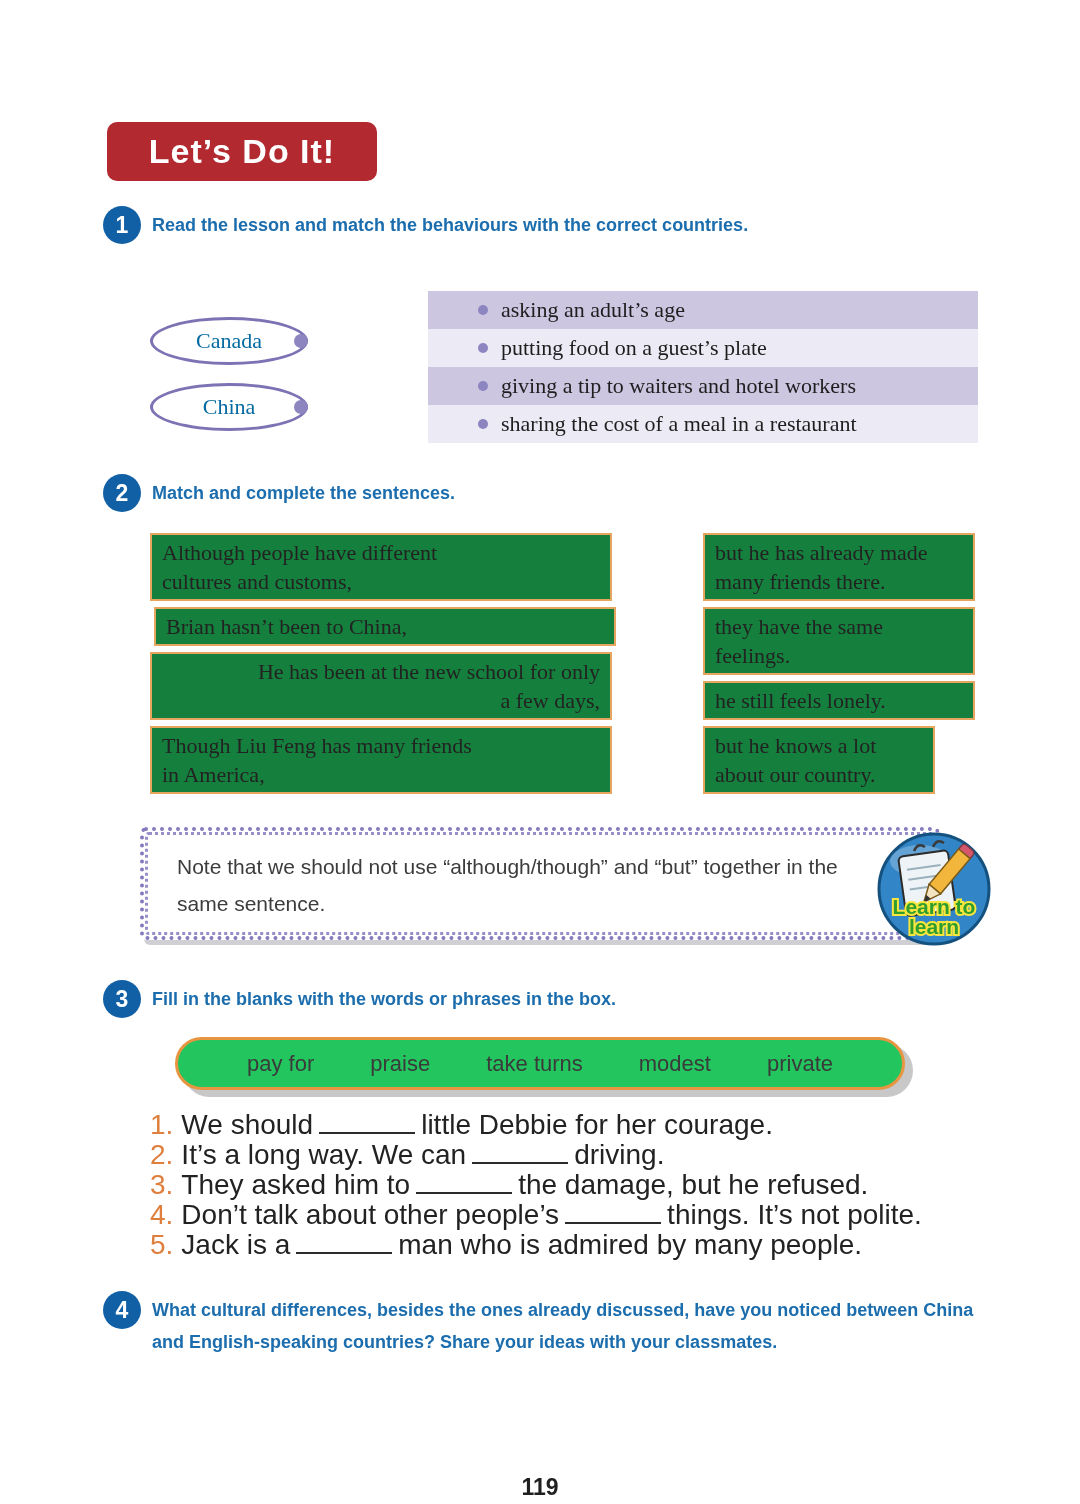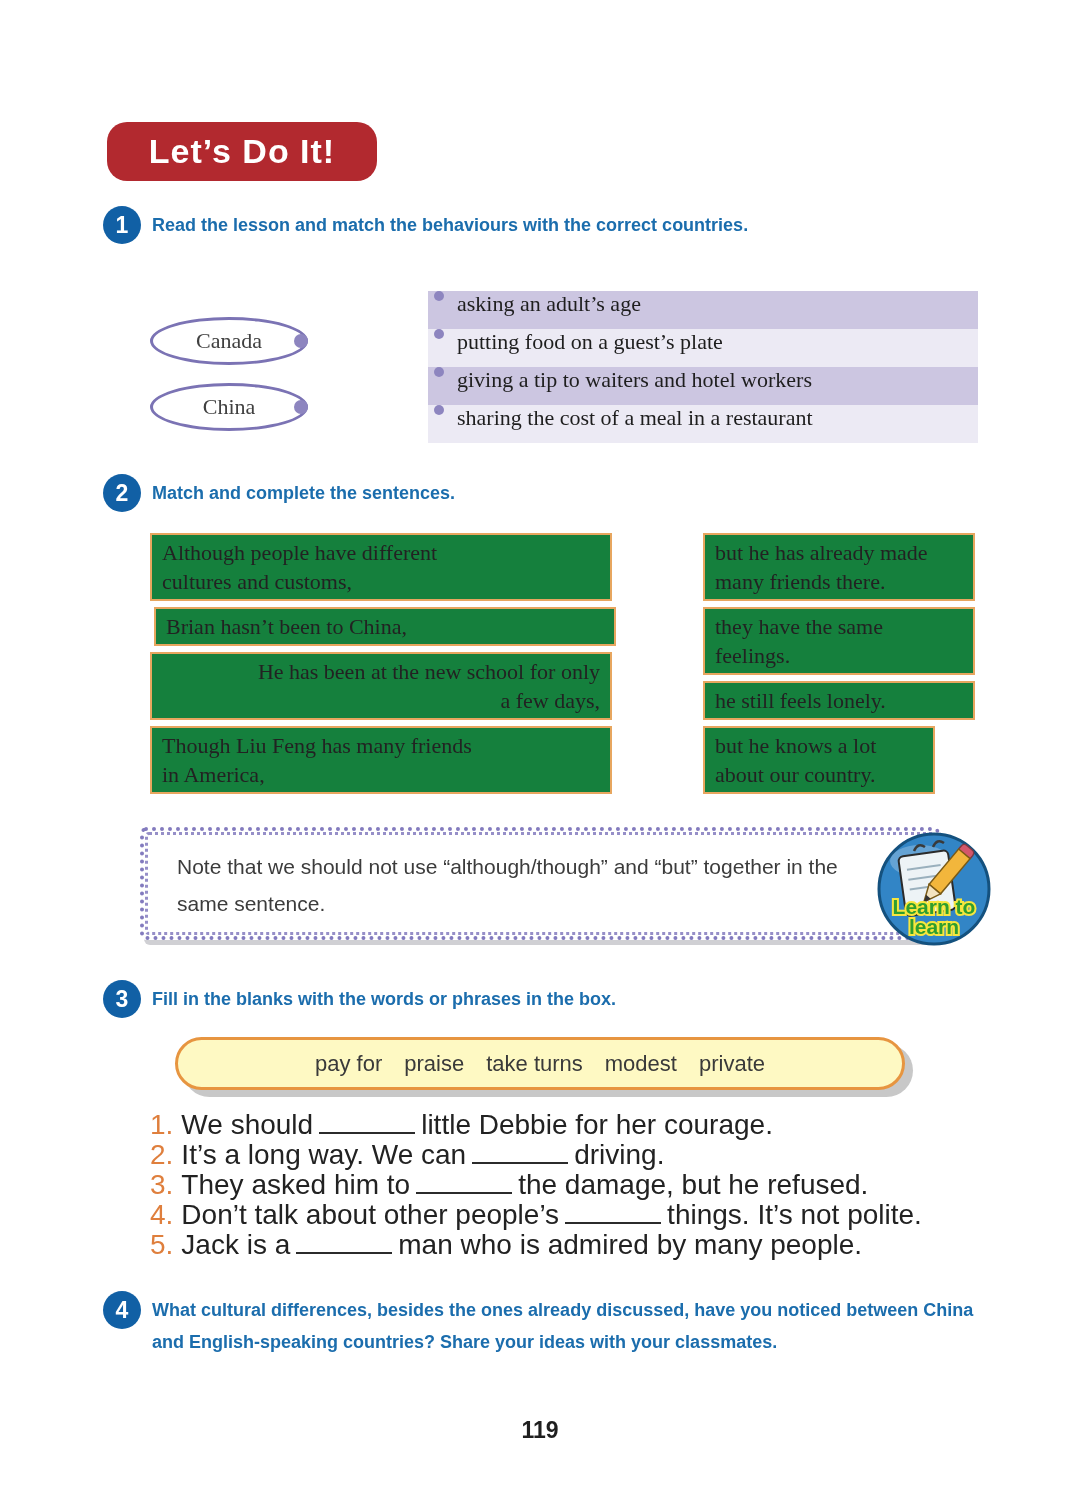--- a/index.html
+++ b/index.html
@@ -1,39 +1,39 @@
 <!DOCTYPE html>
 <html><head>
 <meta charset="utf-8">
 <style>
   * { margin:0; padding:0; box-sizing:border-box; }
   body { background:#ffffff; font-family:"Liberation Sans", sans-serif; }
   .page { position:relative; width:1080px; height:1504px; background:#ffffff; overflow:hidden; }
 
   
   .banner { position:absolute; left:107px; top:122px; width:270px; height:59px;
-    background:#B2292F; border-radius:20px; display:flex; align-items:center; justify-content:center; }
+    background:#B2292F; border-radius:10px; display:flex; align-items:center; justify-content:center; }
   .banner span { color:#ffffff; font-size:34px; font-weight:800; letter-spacing:1px; }
 
   
   .num-circle { position:absolute; width:38px; height:38px; border-radius:50%;
     background:#1160A5; color:#ffffff; font-size:23px; font-weight:bold;
     display:flex; align-items:center; justify-content:center; }
 
   .ex-title { position:absolute; color:#1B6DAD; font-size:18px; font-weight:bold; line-height:31px; }
 
   
   .oval { position:absolute; width:158px; height:48px; border:3px solid #7B73B4; border-radius:50%;
     background:#ffffff; display:flex; align-items:center; justify-content:center;
-    font-family:"Liberation Serif", serif; font-size:22px; color:#404040; }
+    font-family:"Liberation Serif", serif; font-size:22px; color:#0369a1; }
   .oval .dot { position:absolute; right:-3px; top:50%; transform:translateY(-50%);
     width:14px; height:14px; border-radius:50%; background:#8D85BF; }
 
   .behaviours { position:absolute; left:428px; top:291px; width:550px; }
-  .b-row { height:38px; display:flex; align-items:flex-start; }
+  .b-row { height:38px; display:flex; align-items:center;padding-left:44px; }
   .b-row:nth-child(odd) { background:#CCC6E1; }
   .b-row:nth-child(even) { background:#ECEAF4; }
   .b-bullet { width:10px; height:10px; border-radius:50%; background:#8D85BF; margin:0 13px 0 6px; flex:none; }
   .b-text { font-family:"Liberation Serif", serif; font-size:22px; color:#1e1e1e; }
 
   
   .clause { position:absolute; border:2px solid #E7A65F; background:#15803d;
     padding:3px 10px; font-family:"Liberation Serif", serif; font-size:22px; line-height:29px; color:#222222; }
   .clause .ln { white-space:nowrap; }
 
@@ -43,31 +43,31 @@
     box-shadow:4px 5px 0 rgba(150,150,160,0.45); }
   .note-box::before { content:""; position:absolute; inset:1px; border:3px dotted #968FC8; border-radius:4px; }
   .note-text { position:absolute; left:33px; top:17px; width:680px;
     font-size:21px; line-height:37px; color:#3C3C3C; }
   .badge { position:absolute; left:876px; top:831px; width:116px; height:116px; }
   .badge-text { font-family:"Liberation Sans", sans-serif; font-size:21px; font-weight:bold;
     fill:#2F9E2F; stroke:#F7E63E; stroke-width:4px; paint-order:stroke; text-anchor:middle; }
 
   
   .wordbank { position:absolute; left:175px; top:1037px; width:730px; height:53px;
-    background:#fef9c3; border:3px solid #E79540; border-radius:27px;
+    background:#22c55e; border:3px solid #E79540; border-radius:27px;
     box-shadow:8px 7px 0 rgba(145,145,145,0.5);
-    display:flex; align-items:center; justify-content:center; gap:22px;
+    display:flex; align-items:center; justify-content:center; gap:56px;
     font-size:22px; color:#3A3A3A; }
   .sentences { position:absolute; left:150px; top:1110px; width:800px;
     font-family:Liberation Sans, sans-serif; font-size:28px; color:#222222; }
   .sentence { height:30px; line-height:30px; white-space:nowrap; }
   .s-num { color:#DF7F3D; margin-right:8px; }
   .blank { display:inline-block; width:96px; height:0.85em; border-bottom:2px solid #2b2b2b; margin:0 6px; }
 
-  .page-num { position:absolute; left:0; top:1417px; width:100%; text-align:center;
+  .page-num { position:absolute; left:0; top:1474px; width:100%; text-align:center;
     font-size:23px; font-weight:bold; color:#1f1f1f; }
 </style>
 </head>
 <body>
 
 <div class="page">
 
   <div class="banner">
     <span>Let’s Do It!</span>
   </div>

